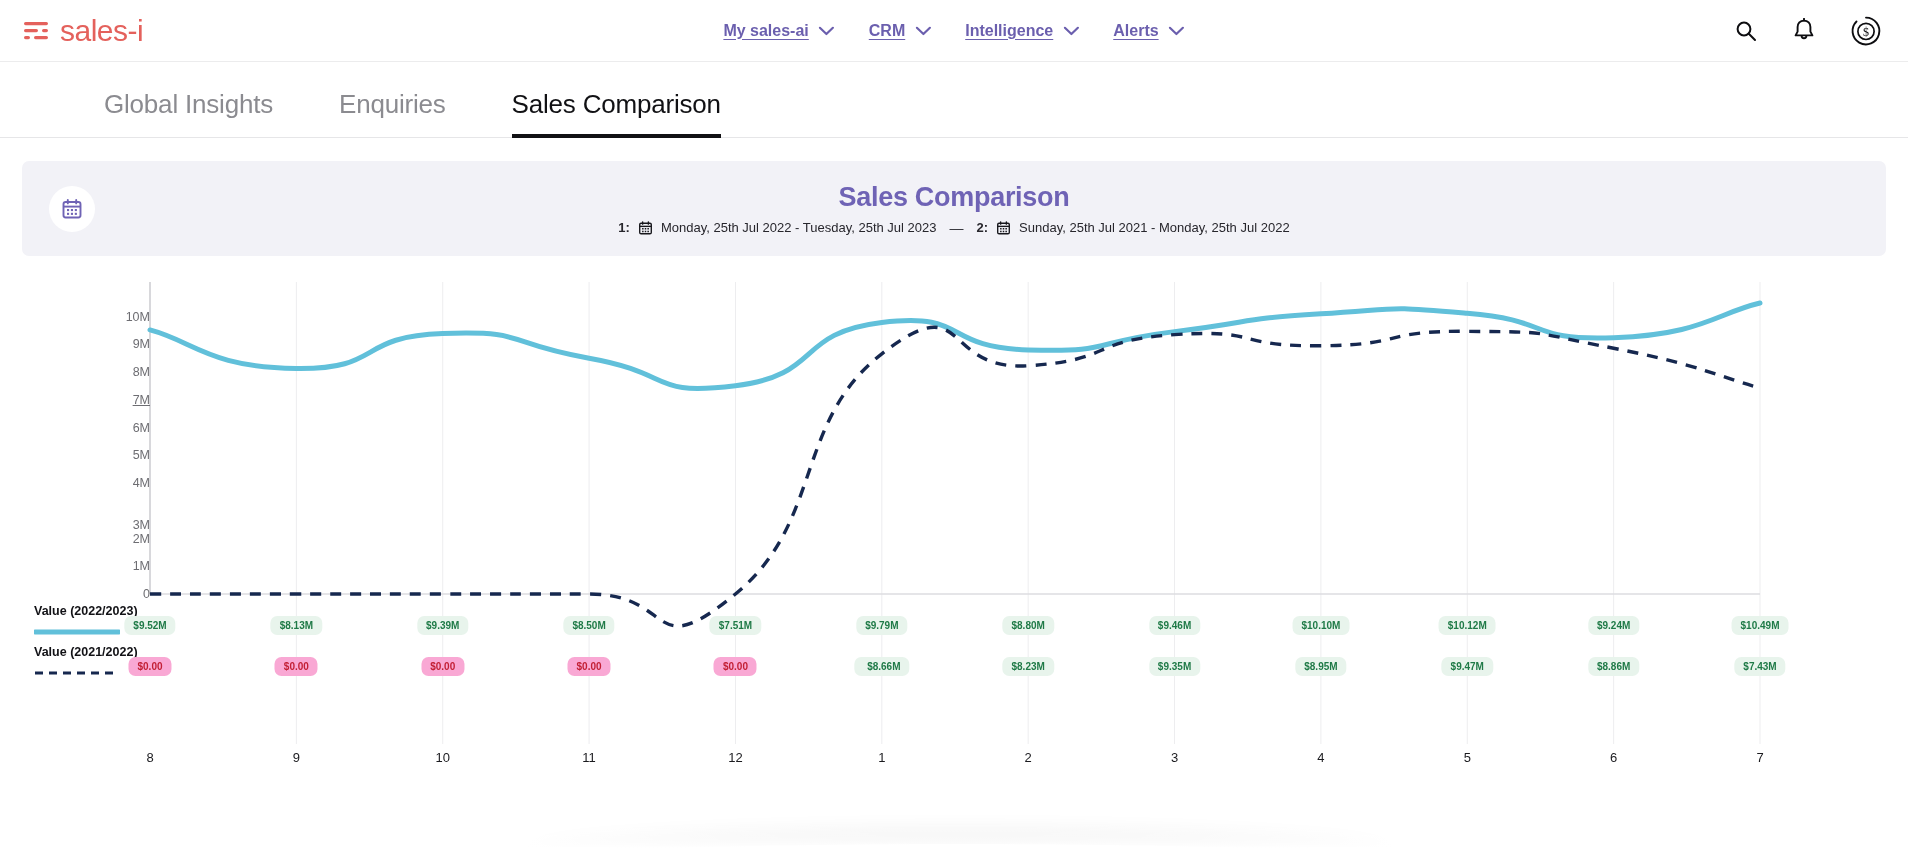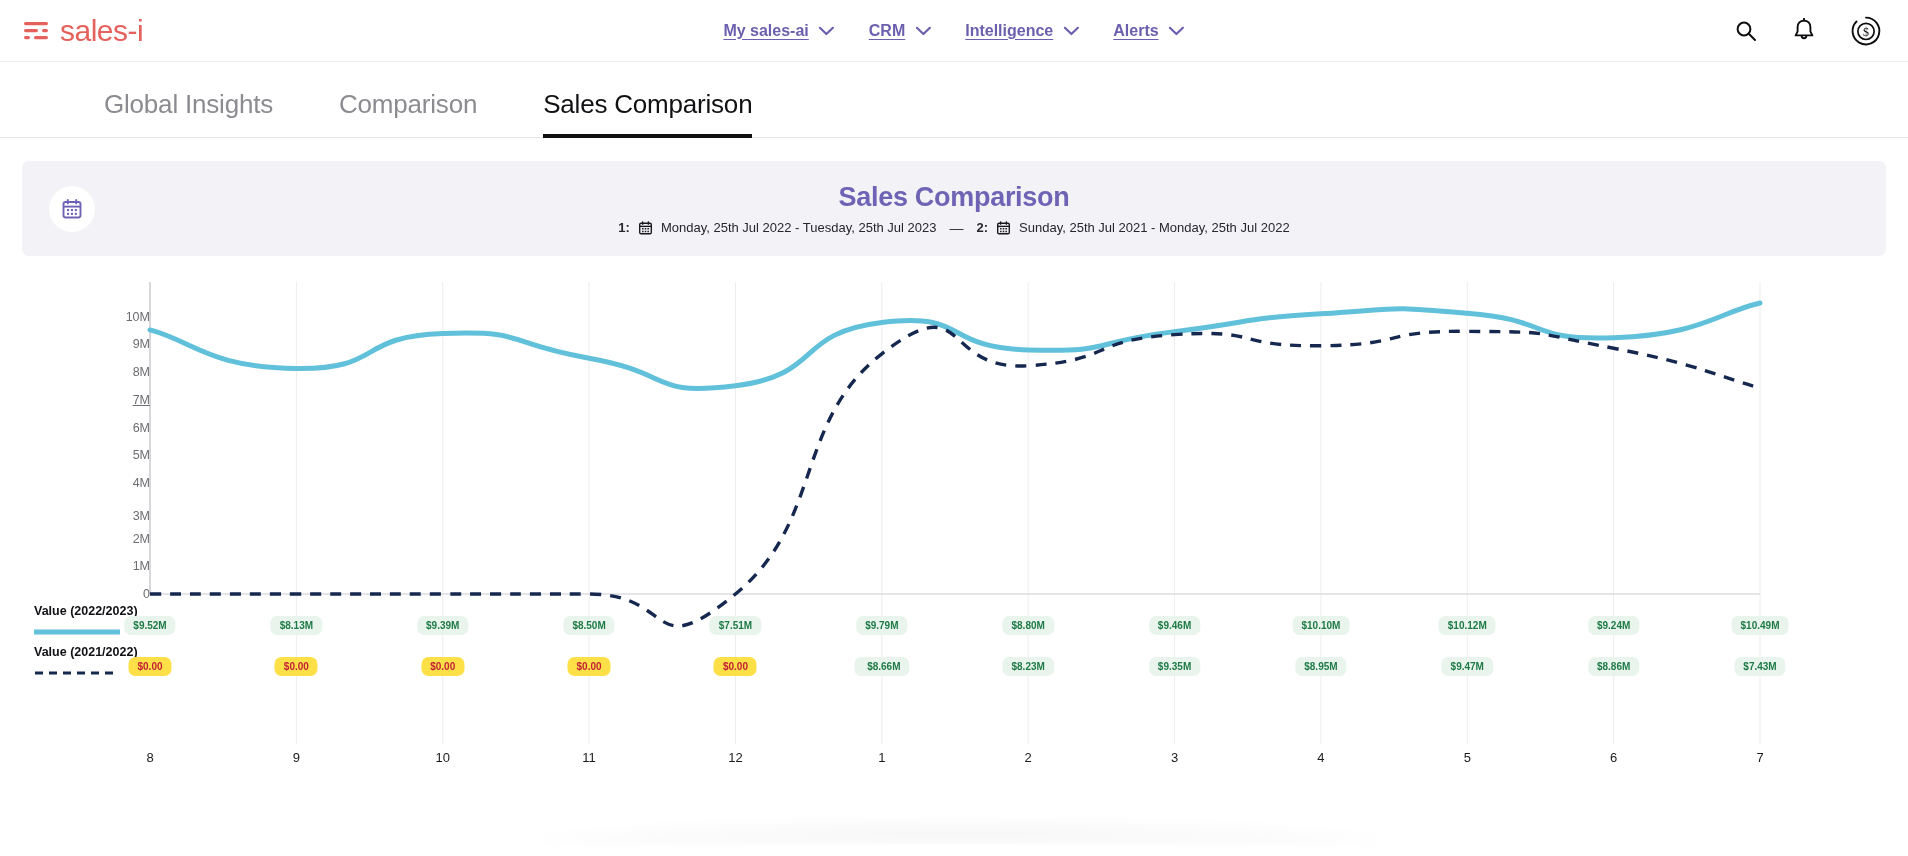--- a/index.html
+++ b/index.html
@@ -174,21 +174,21 @@
   .pill {
     position: absolute;
     transform: translateX(-50%);
     padding: 4px 9px;
     border-radius: 7px;
     font-size: 10px;
     font-weight: 700;
     white-space: nowrap;
   }
   .pill.pos { background: #e8f4ec; color: #1f7a47; }
-  .pill.neg { background: #fde047; color: #c32036; }
+  .pill.neg { background: #f9a8d4; color: #c32036; }
 
   .bottom-fade {
     position: absolute;
     left: 0; bottom: 0;
     width: 1908px; height: 40px;
     background: linear-gradient(to bottom, rgba(255,255,255,0) 0%, #ffffff 65%);
     pointer-events: none;
   }
   .bottom-shadow {
     position: absolute;
@@ -260,21 +260,21 @@
         <path d="M16 2.6 a13.4 13.4 0 1 1 -9.5 3.9" fill="none" stroke="#0d0d10" stroke-width="1.9" stroke-linecap="round"></path>
         <circle cx="16" cy="16.4" r="8.1" fill="none" stroke="#0d0d10" stroke-width="1.7"></circle>
         <text x="16" y="21" font-family="Liberation Serif, serif" font-size="12" text-anchor="middle" fill="#0d0d10">$</text>
       </svg>
     </span>
   </div>
 </div>
 
 <div class="tabbar">
   <div class="tab">Global Insights</div>
-  <div class="tab">Comparison</div>
+  <div class="tab">Enquiries</div>
   <div class="tab active">Sales Comparison</div>
 </div>
 
 <div class="banner">
   <div class="cal-circle">
     <svg width="22" height="22" viewBox="0 0 22 22">
       <rect x="2.5" y="4" width="17" height="15.5" rx="2.2" fill="none" stroke="#6f63b5" stroke-width="1.9"></rect>
       <path d="M2.5 8.6 H19.5" stroke="#6f63b5" stroke-width="1.9"></path>
       <path d="M6.8 2 v3.4 M15.2 2 v3.4" stroke="#6f63b5" stroke-width="1.9" stroke-linecap="round"></path>
       <rect x="6" y="11" width="2.1" height="2.1" fill="#6f63b5"></rect>
@@ -343,21 +343,21 @@
       <path d="M 150 322 C 193.9090909090909 322 208.54545454545456 322 296.3636363636364 322 C 384.1818181818182 322 354.909090909091 322 442.72727272727275 322 C 530.5454545454545 322 501.2727272727272 322 589.090909090909 322 C 676.9090909090909 322 647.6363636363636 394.0577358490566 735.4545454545455 322 C 823.2727272727274 249.9422641509434 794 150.28735849056602 881.8181818181818 81.8075471698113 C 969.6363636363635 13.32773584905658 940.3636363636361 99.47528301886791 1028.181818181818 93.73396226415093 C 1115.9999999999998 87.99264150943395 1086.7272727272725 68.66075471698113 1174.5454545454545 62.66981132075472 C 1262.3636363636365 56.678867924528305 1233.0909090909092 74.76264150943396 1320.909090909091 73.76415094339623 C 1408.7272727272727 72.7656603773585 1379.4545454545455 58.592641509434 1467.2727272727273 59.3415094339623 C 1555.090909090909 60.0903773584906 1525.8181818181818 59.286037735849064 1613.6363636363635 76.26037735849056 C 1701.4545454545453 93.23471698113205 1716.090909090909 104.02396226415094 1760 115.92264150943396" fill="none" stroke="#16284f" stroke-width="3.4" stroke-linecap="butt" stroke-linejoin="round" stroke-dasharray="11 9"></path>
     </svg>
   <div class="yaxis-col" id="yaxis">
       <div class="ytick" style="top: 44.6415px;">10M</div>
       <div class="ytick" style="top: 72.3774px;">9M</div>
       <div class="ytick" style="top: 100.113px;">8M</div>
       <div class="ytick" style="top: 127.849px; text-decoration: underline;">7M</div>
       <div class="ytick" style="top: 155.585px;">6M</div>
       <div class="ytick" style="top: 183.321px;">5M</div>
       <div class="ytick" style="top: 211.057px;">4M</div>
-      <div class="ytick" style="top: 244px;">3M</div>
+      <div class="ytick" style="top: 253px;">3M</div>
       <div class="ytick" style="top: 266.528px;">2M</div>
       <div class="ytick" style="top: 294.264px;">1M</div>
       <div class="ytick" style="top: 322px;">0</div>
     </div>
   <div id="xaxis">
       <div class="xtick" style="left: 150px;">8</div>
       <div class="xtick" style="left: 296.364px;">9</div>
       <div class="xtick" style="left: 442.727px;">10</div>
       <div class="xtick" style="left: 589.091px;">11</div>
       <div class="xtick" style="left: 735.455px;">12</div>

